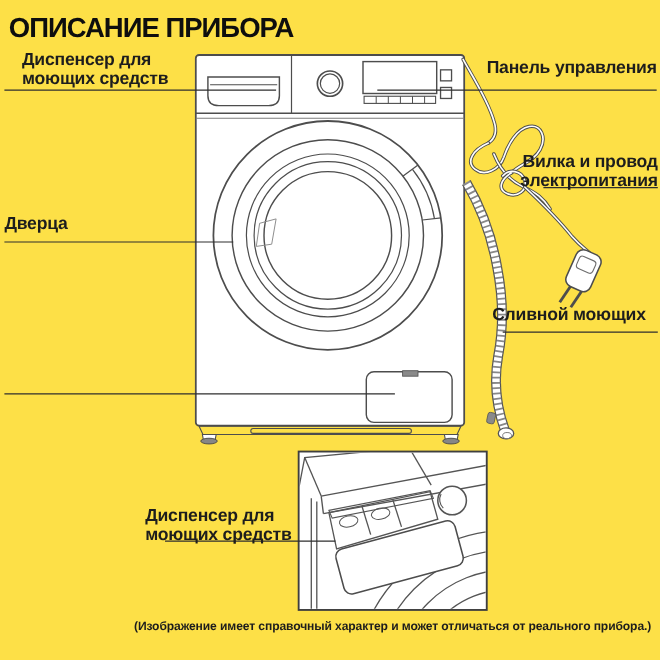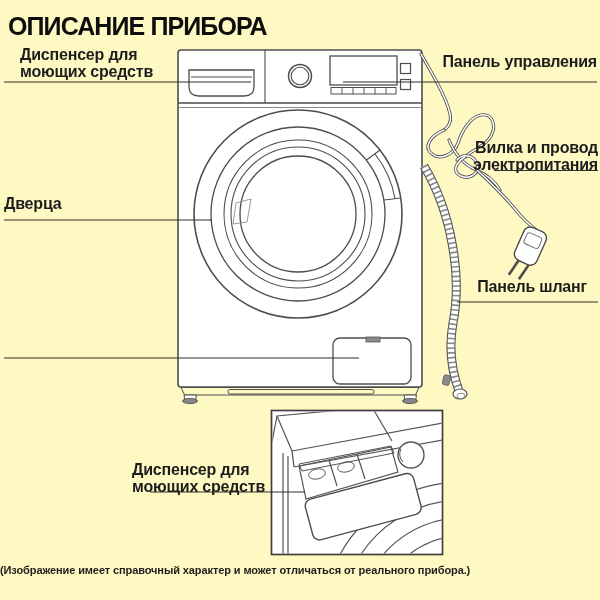--- a/index.html
+++ b/index.html
@@ -1,25 +1,25 @@
 <!DOCTYPE html>
 <html><head>
 <meta charset="utf-8">
 <style>
   html,body{margin:0;padding:0;background:#fff;}
-  .stage{position:relative;width:600px;height:600px;background:#fef9c3;overflow:hidden;
+  .stage{position:relative;width:600px;height:600px;background:#fde047;overflow:hidden;
          font-family:"Liberation Sans",sans-serif;}
   .stage svg{position:absolute;left:0;top:0;}
   .title{position:absolute;left:8px;top:12px;font-size:25px;font-weight:bold;
          letter-spacing:-0.9px;color:#0e0e0e;white-space:nowrap;}
   .lbl{position:absolute;font-weight:bold;font-size:16px;line-height:1.04;
        color:#1d1d1d;letter-spacing:-0.2px;white-space:nowrap;}
   .lbl span{display:block;}
   .lbl.right{text-align:right;}
-  .footnote{position:absolute;left:0;top:564px;width:495px;text-align:left;
+  .footnote{position:absolute;left:0;top:564px;width:592px;text-align:right;
             font-weight:bold;font-size:11px;letter-spacing:-0.1px;color:#1d1d1d;}
 </style>
 </head>
 <body>
 
 <div class="stage">
 
   <svg width="600" height="600" viewBox="0 0 600 600">
     <defs>
       <clipPath id="insetClip">
@@ -171,21 +171,21 @@
 
   <div class="lbl right" style="right:3px;top:54px">
     <span>Панель управления</span>
   </div>
 
   <div class="lbl" style="left:4px;top:196px">
     <span>Дверца</span>
   </div>
 
   <div class="lbl right" style="right:13px;top:279px">
-    <span>Панель шланг</span>
+    <span>Сливной моющих</span>
   </div>
 
 
   <div class="lbl" style="left:132px;top:462px">
     <span>Диспенсер для</span>
     <span>моющих средств</span>
   </div>
 
   <div class="footnote">(Изображение имеет справочный характер и может отличаться от реального прибора.)</div>
 </div>

